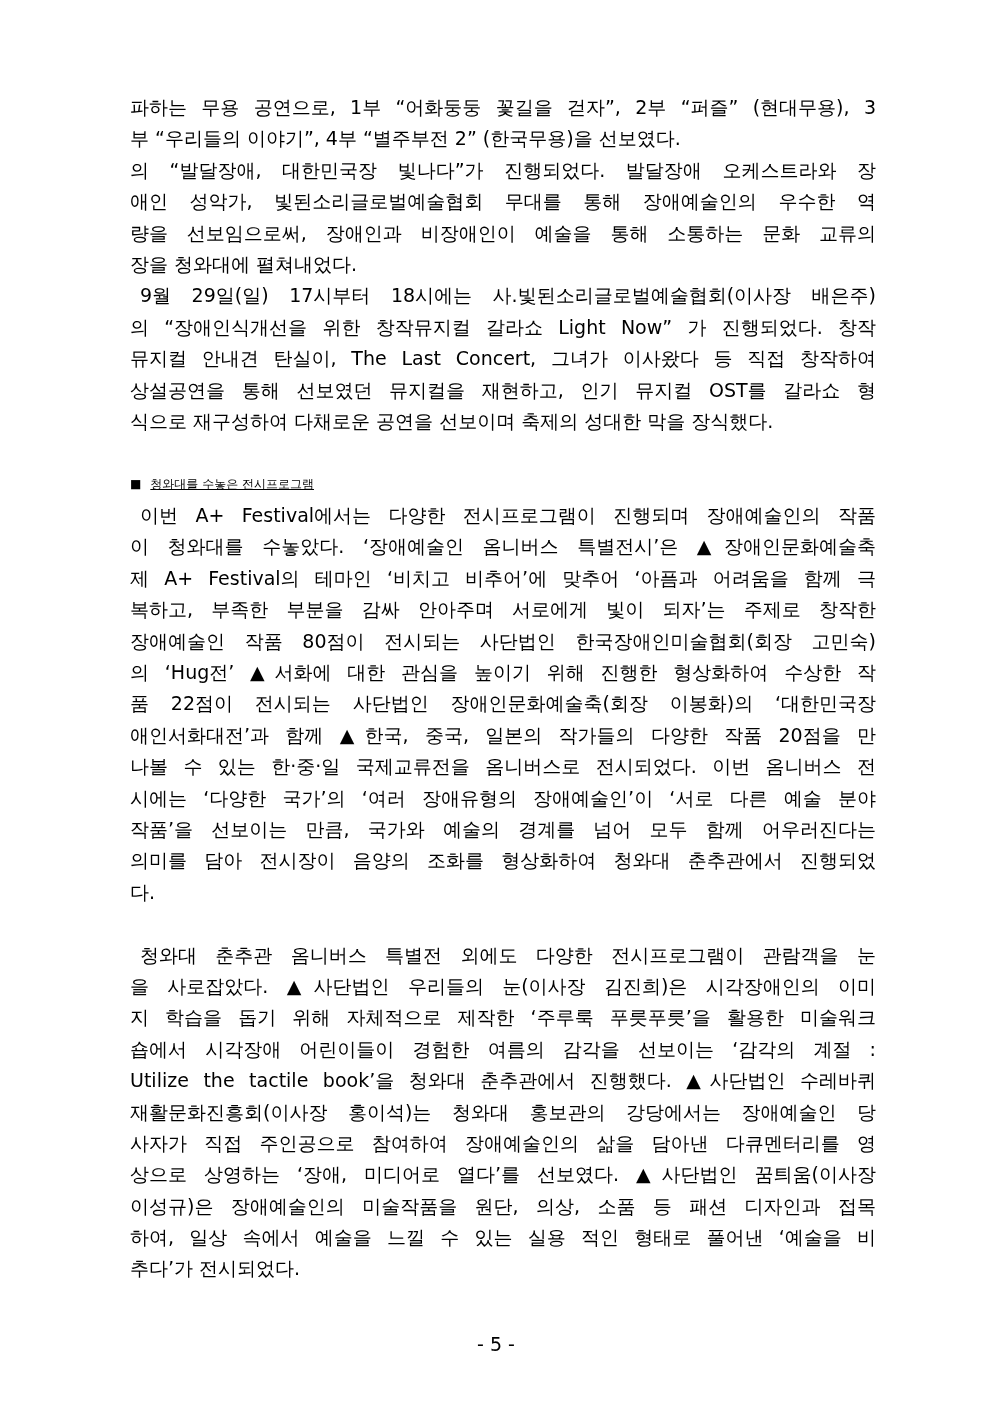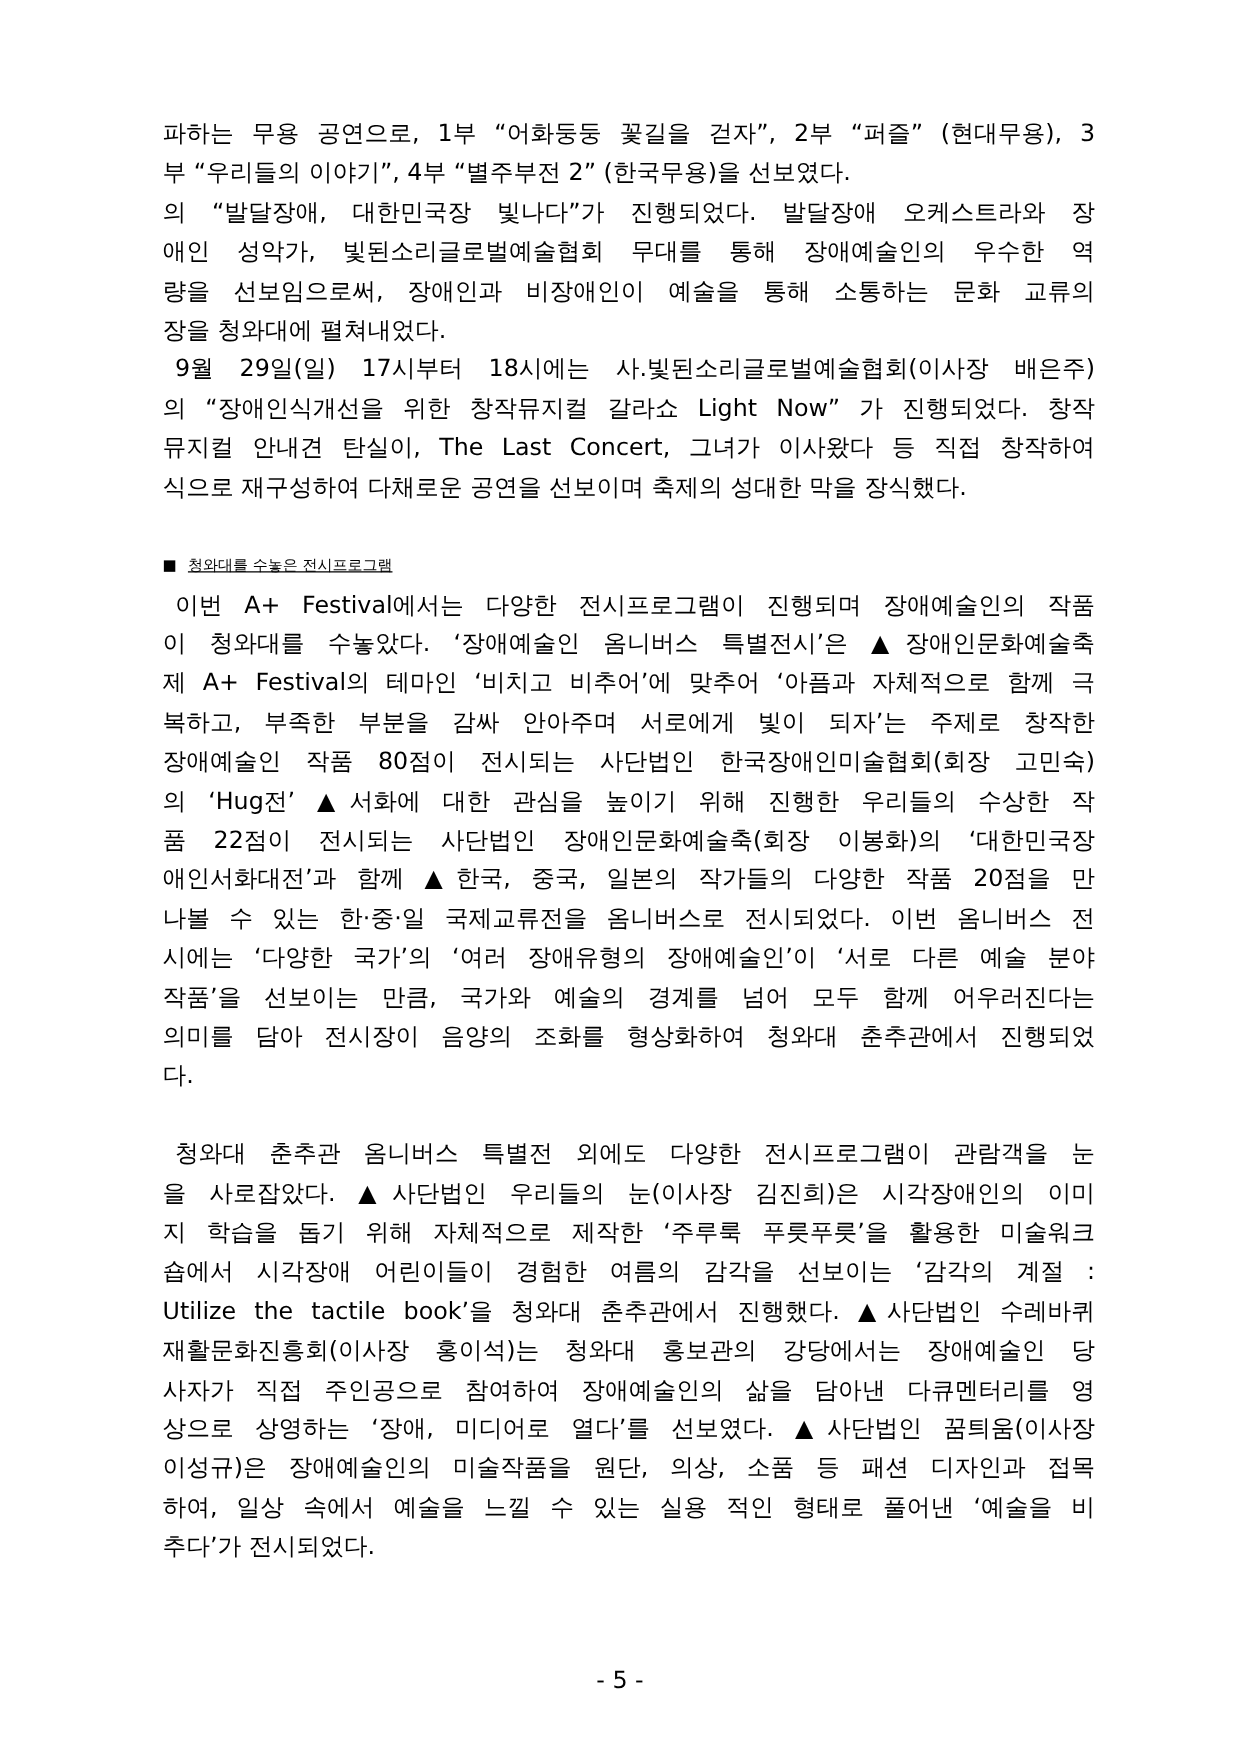--- a/index.html
+++ b/index.html
@@ -82,31 +82,32 @@
       <div class="para">
         <div class="line">의 “발달장애, 대한민국장 빛나다”가 진행되었다. 발달장애 오케스트라와 장</div>
         <div class="line">애인 성악가, 빛된소리글로벌예술협회 무대를 통해 장애예술인의 우수한 역</div>
         <div class="line">량을 선보임으로써, 장애인과 비장애인이 예술을 통해 소통하는 문화 교류의</div>
         <div class="line last">장을 청와대에 펼쳐내었다.</div>
       </div>
       <div class="para">
         <div class="line indent">9월 29일(일) 17시부터 18시에는 사.빛된소리글로벌예술협회(이사장 배은주)</div>
         <div class="line">의 “장애인식개선을 위한 창작뮤지컬 갈라쇼 Light Now” 가 진행되었다. 창작</div>
         <div class="line">뮤지컬 안내견 탄실이, The Last Concert, 그녀가 이사왔다 등 직접 창작하여</div>
+        <div class="line">상설공연을 통해 선보였던 뮤지컬을 재현하고, 인기 뮤지컬 OST를 갈라쇼 형</div>
         <div class="line last">식으로 재구성하여 다채로운 공연을 선보이며 축제의 성대한 막을 장식했다.</div>
       </div>
       <div class="line spacer"></div>
       <div class="heading-line"><span class="bullet">■</span><span>청와대를 수놓은 전시프로그램</span></div>
       <div class="para">
         <div class="line indent">이번 A+ Festival에서는 다양한 전시프로그램이 진행되며 장애예술인의 작품</div>
         <div class="line">이 청와대를 수놓았다. ‘장애예술인 옴니버스 특별전시’은 ▲장애인문화예술축</div>
-        <div class="line">제 A+ Festival의 테마인 ‘비치고 비추어’에 맞추어 ‘아픔과 자체적으로 함께 극</div>
+        <div class="line">제 A+ Festival의 테마인 ‘비치고 비추어’에 맞추어 ‘아픔과 어려움을 함께 극</div>
         <div class="line">복하고, 부족한 부분을 감싸 안아주며 서로에게 빛이 되자’는 주제로 창작한</div>
         <div class="line">장애예술인 작품 80점이 전시되는 사단법인 한국장애인미술협회(회장 고민숙)</div>
-        <div class="line">의 ‘Hug전’ ▲서화에 대한 관심을 높이기 위해 진행한 우리들의 수상한 작</div>
+        <div class="line">의 ‘Hug전’ ▲서화에 대한 관심을 높이기 위해 진행한 형상화하여 수상한 작</div>
         <div class="line">품 22점이 전시되는 사단법인 장애인문화예술축(회장 이봉화)의 ‘대한민국장</div>
         <div class="line">애인서화대전’과 함께 ▲한국, 중국, 일본의 작가들의 다양한 작품 20점을 만</div>
         <div class="line">나볼 수 있는 한·중·일 국제교류전을 옴니버스로 전시되었다. 이번 옴니버스 전</div>
         <div class="line">시에는 ‘다양한 국가’의 ‘여러 장애유형의 장애예술인’이 ‘서로 다른 예술 분야</div>
         <div class="line">작품’을 선보이는 만큼, 국가와 예술의 경계를 넘어 모두 함께 어우러진다는</div>
         <div class="line">의미를 담아 전시장이 음양의 조화를 형상화하여 청와대 춘추관에서 진행되었</div>
         <div class="line last">다.</div>
       </div>
       <div class="line spacer"></div>
       <div class="para">

